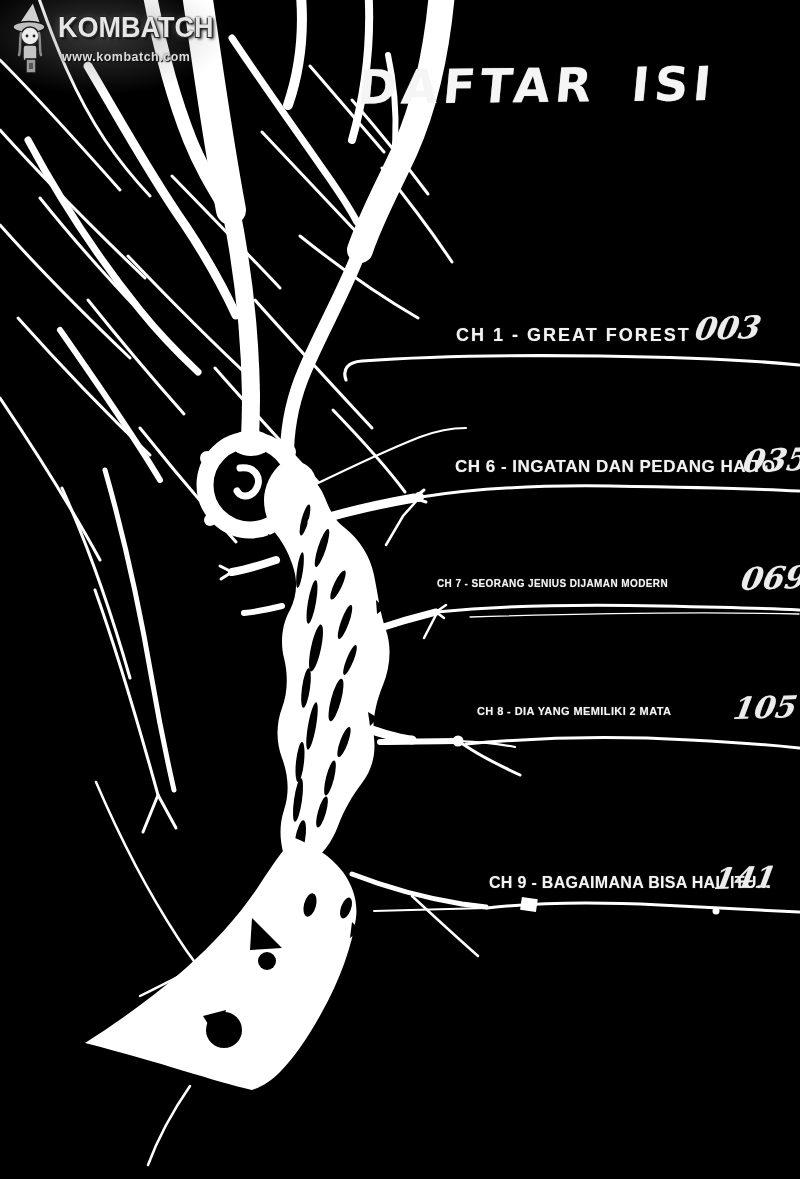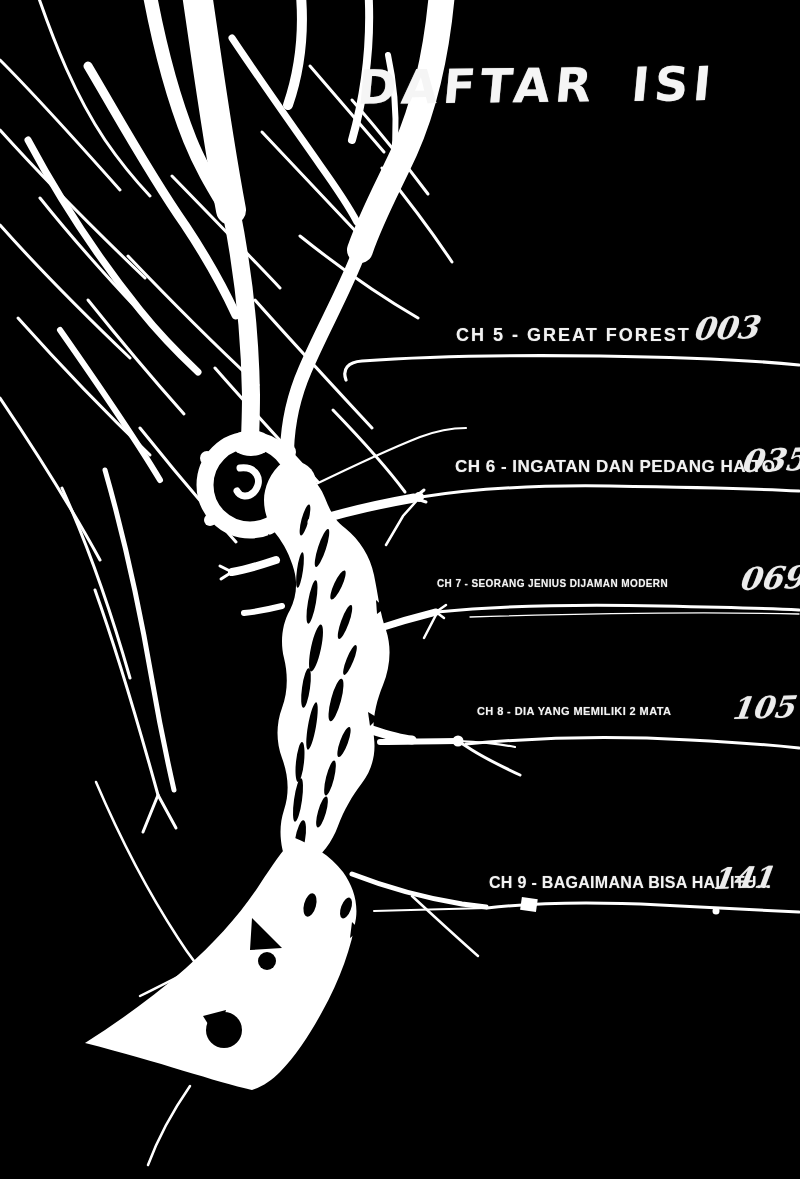--- a/index.html
+++ b/index.html
@@ -198,26 +198,43 @@
       <path d="M346,380 C342,369 348,362 362,361 C430,356 520,355 600,356 C670,357 740,359 799,365" stroke-width="3.2"></path>
       <path d="M421,497 C470,489 540,485 610,486 C675,487 740,488 799,491" stroke-width="3"></path>
       <path d="M437,612 C500,606 580,604 660,606 C710,607 760,608 799,610" stroke-width="3"></path>
       <path d="M470,617 C600,613 720,612 799,614" stroke-width="1.3"></path>
       <path d="M466,744 C540,737 620,736 690,740 C730,742 770,745 799,748" stroke-width="3"></path>
       <path d="M487,908 C540,902 600,902 660,905 C715,908 760,910 799,912" stroke-width="3"></path>
       <circle cx="716" cy="911" r="3.5" fill="#fff" stroke="none"></circle>
     </g>
   </svg>
 
+  <div class="logo">
+    <div class="logo-halo"></div>
+    <svg class="mascot" width="56" height="76" viewBox="0 0 56 76" xmlns="http://www.w3.org/2000/svg">
+      <polygon points="14,24 30,0 38,22" fill="#d0d0d0" stroke="#111" stroke-width="1.5"></polygon>
+      <ellipse cx="26" cy="25" rx="16" ry="5.5" fill="#bfbfbf" stroke="#111" stroke-width="1.5"></ellipse>
+      <circle cx="27" cy="34" r="9" fill="#ededed" stroke="#222" stroke-width="1.5"></circle>
+      <circle cx="24" cy="34" r="1.4" fill="#222"></circle>
+      <circle cx="31" cy="34" r="1.4" fill="#222"></circle>
+      <path d="M18,31 C16,41 18,47 16,53" fill="none" stroke="#8a8a8a" stroke-width="2.5" stroke-linecap="round"></path>
+      <path d="M36,31 C38,41 36,47 38,53" fill="none" stroke="#8a8a8a" stroke-width="2.5" stroke-linecap="round"></path>
+      <rect x="20" y="43" width="14" height="16" rx="3" fill="#c4c4c4" stroke="#1a1a1a" stroke-width="1.5"></rect>
+      <rect x="23" y="57" width="10" height="14" fill="#9a9a9a" stroke="#111" stroke-width="1.5"></rect>
+      <rect x="26" y="61" width="4" height="6" fill="#555"></rect>
+    </svg>
+    <div class="logo-name">KOMBATCH</div>
+    <div class="logo-url">www.kombatch.com</div>
+  </div>
 
   <h1 class="title">DAFTAR ISI</h1>
 
   <div class="toc">
     <div class="row r0">
-      <span class="lbl">CH 5 - GREAT FOREST</span>
+      <span class="lbl">CH 1 - GREAT FOREST</span>
       <span class="pg">003</span>
     </div>
     <div class="row r1">
       <span class="lbl">CH 6 - INGATAN DAN PEDANG HAITO</span>
       <span class="pg">035</span>
     </div>
     <div class="row r2">
       <span class="lbl">CH 7 - SEORANG JENIUS DIJAMAN MODERN</span>
       <span class="pg">069</span>
     </div>

